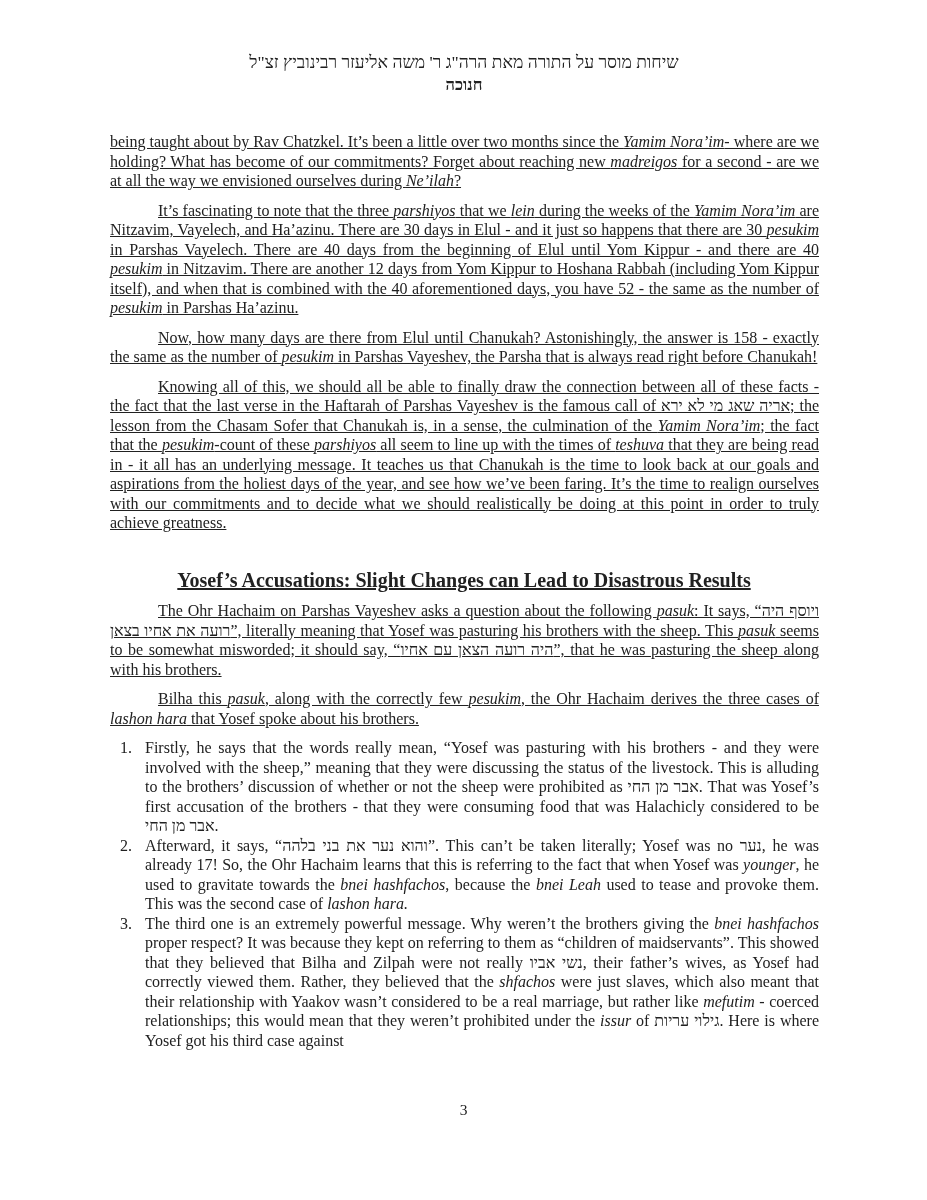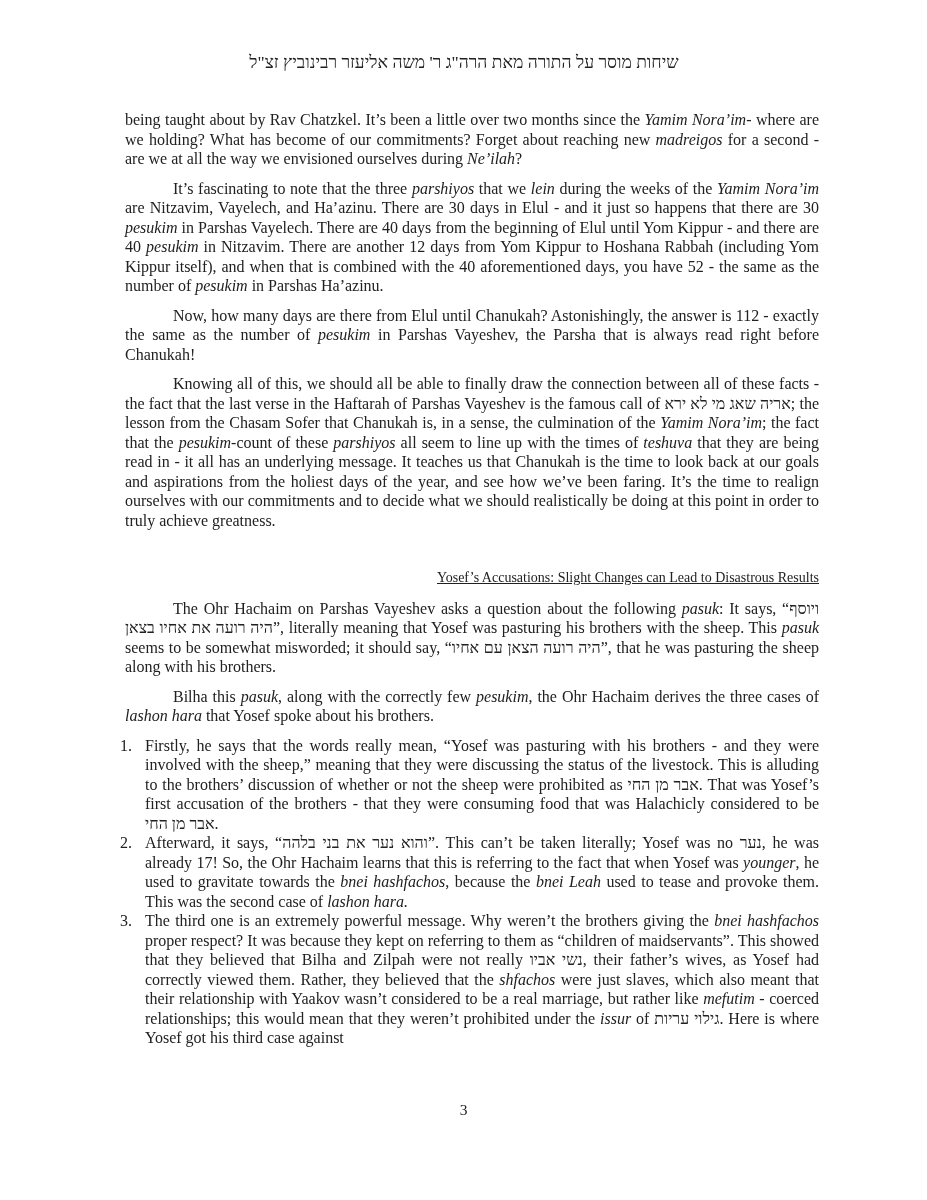--- a/index.html
+++ b/index.html
@@ -33,30 +33,31 @@
     font-size: 16.5px;
     line-height: 22px;
     font-weight: bold;
   }
   .doc-body {
     margin-top: 36px;
     font-size: 16px;
     line-height: 19.5px;
   }
   .para {
-    margin: 0 0 10px 16px;
+    margin: 0 0 10px 1px;
     text-align: justify;
+    text-decoration: underline;
   }
   .para.indent { text-indent: 48px; }
   .section-heading {
     margin: 38px 0 11px 0;
-    font-size: 14px;
-    font-weight: normal;
+    font-size: 20px;
+    font-weight: bold;
     text-decoration: underline;
-    text-align: right;
+    text-align: center;
   }
   .num-list { margin: 2px 0 0 0; padding: 0; list-style: none; }
   .num-item { display: flex; margin: 0; }
   .li-num {
     width: 36px;
     padding-left: 11px;
     box-sizing: border-box;
     flex-shrink: 0;
   }
   .li-body { flex: 1; text-align: justify; }
@@ -72,26 +73,27 @@
   }
 </style>
 </head>
 <body>
 
 <div class="page">
   <div class="content">
 
     <div class="doc-header">
       <div class="doc-title">שיחות מוסר על התורה מאת הרה"ג ר' משה אליעזר רבינוביץ זצ"ל</div>
+      <div class="doc-subtitle">חנוכה</div>
     </div>
 
     <div class="doc-body">
       <p class="para"><span>being taught about by Rav Chatzkel. It’s been a little over two months since the </span><span class="it">Yamim Nora’im</span><span>- where are we holding? What has become of our commitments? Forget about reaching new </span><span class="it">madreigos</span><span> for a second - are we at all the way we envisioned ourselves during </span><span class="it">Ne’ilah</span><span>?</span></p>
       <p class="para indent"><span>It’s fascinating to note that the three </span><span class="it">parshiyos</span><span> that we </span><span class="it">lein</span><span> during the weeks of the </span><span class="it">Yamim Nora’im</span><span> are Nitzavim, Vayelech, and Ha’azinu. There are 30 days in Elul - and it just so happens that there are 30 </span><span class="it">pesukim</span><span> in Parshas Vayelech. There are 40 days from the beginning of Elul until Yom Kippur - and there are 40 </span><span class="it">pesukim</span><span> in Nitzavim. There are another 12 days from Yom Kippur to Hoshana Rabbah (including Yom Kippur itself), and when that is combined with the 40 aforementioned days, you have 52 - the same as the number of </span><span class="it">pesukim</span><span> in Parshas Ha’azinu.</span></p>
-      <p class="para indent"><span>Now, how many days are there from Elul until Chanukah? Astonishingly, the answer is 112 - exactly the same as the number of </span><span class="it">pesukim</span><span> in Parshas Vayeshev, the Parsha that is always read right before Chanukah!</span></p>
+      <p class="para indent"><span>Now, how many days are there from Elul until Chanukah? Astonishingly, the answer is 158 - exactly the same as the number of </span><span class="it">pesukim</span><span> in Parshas Vayeshev, the Parsha that is always read right before Chanukah!</span></p>
       <p class="para indent"><span>Knowing all of this, we should all be able to finally draw the connection between all of these facts - the fact that the last verse in the Haftarah of Parshas Vayeshev is the famous call of </span><span class="heb" dir="rtl">אריה שאג מי לא ירא</span><span>; the lesson from the Chasam Sofer that Chanukah is, in a sense, the culmination of the </span><span class="it">Yamim Nora’im</span><span>; the fact that the </span><span class="it">pesukim</span><span>-count of these </span><span class="it">parshiyos</span><span> all seem to line up with the times of </span><span class="it">teshuva</span><span> that they are being read in - it all has an underlying message. It teaches us that Chanukah is the time to look back at our goals and aspirations from the holiest days of the year, and see how we’ve been faring. It’s the time to realign ourselves with our commitments and to decide what we should realistically be doing at this point in order to truly achieve greatness.</span></p>
 
       <h2 class="section-heading">Yosef’s Accusations: Slight Changes can Lead to Disastrous Results</h2>
 
       <p class="para indent"><span>The Ohr Hachaim on Parshas Vayeshev asks a question about the following </span><span class="it">pasuk</span><span>: It says, “</span><span class="heb" dir="rtl">ויוסף היה רועה את אחיו בצאן</span><span>”, literally meaning that Yosef was pasturing his brothers with the sheep. This </span><span class="it">pasuk</span><span> seems to be somewhat misworded; it should say, “</span><span class="heb" dir="rtl">היה רועה הצאן עם אחיו</span><span>”, that he was pasturing the sheep along with his brothers.</span></p>
       <p class="para indent"><span>Bilha this </span><span class="it">pasuk</span><span>, along with the correctly few </span><span class="it">pesukim</span><span>, the Ohr Hachaim derives the three cases of </span><span class="it">lashon hara</span><span> that Yosef spoke about his brothers.</span></p>
 
       <ul class="num-list">
         <li class="num-item">
           <span class="li-num">1.</span>

